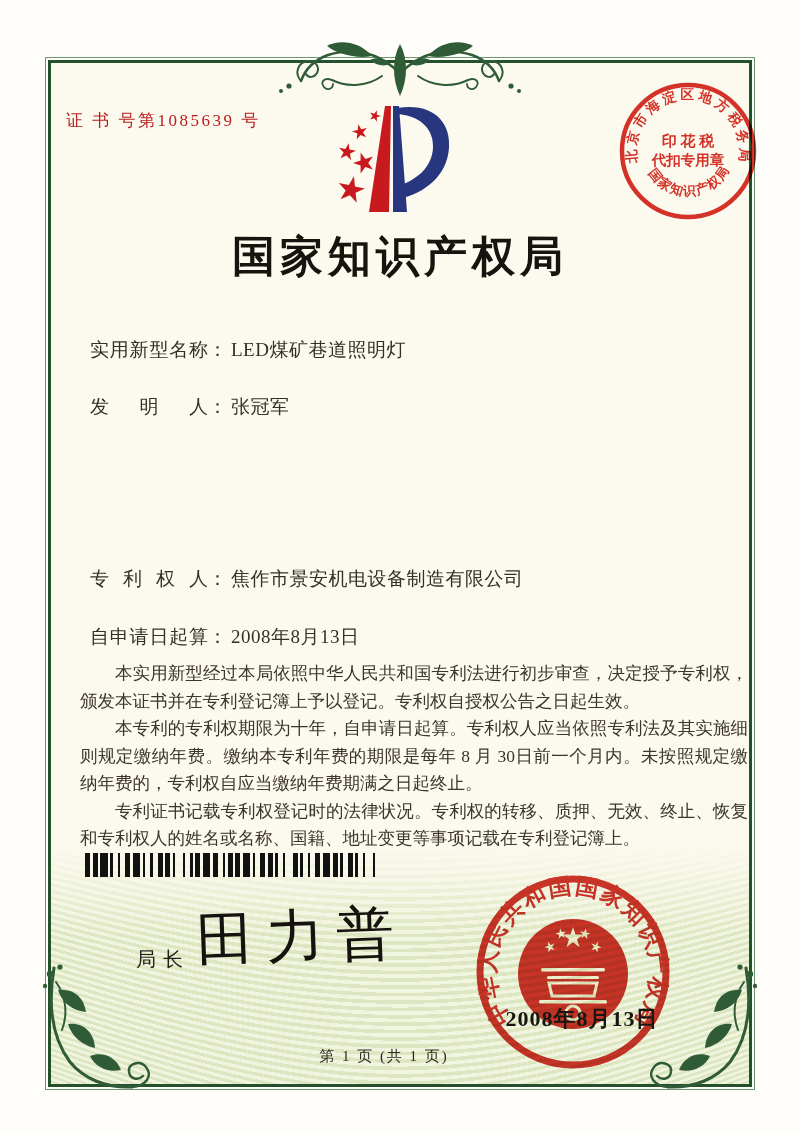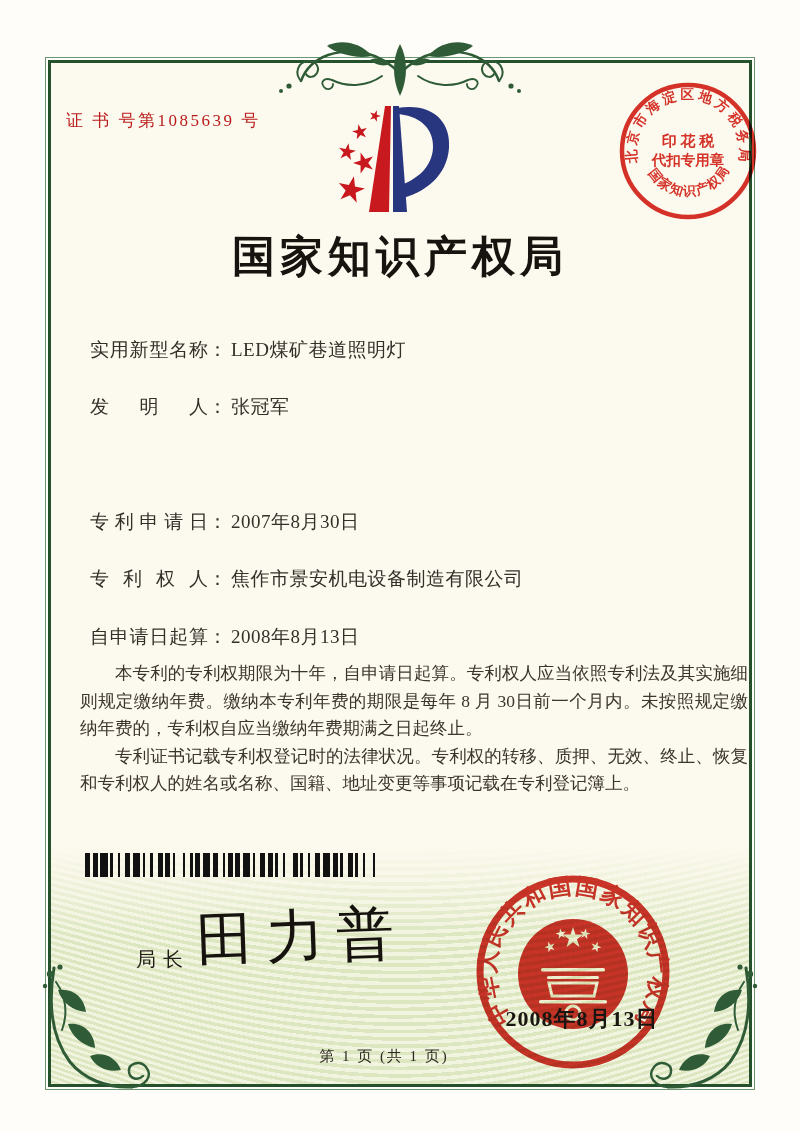--- a/index.html
+++ b/index.html
@@ -176,31 +176,29 @@
   </div>
 
   <div class="title">国家知识产权局</div>
 
   <div class="field" style="top:337px;">
     <span class="lbl">实用新型名称</span><span class="colon">：</span><span class="val">LED煤矿巷道照明灯</span>
   </div>
   <div class="field" style="top:394px;">
     <span class="lbl">发明人</span><span class="colon">：</span><span class="val">张冠军</span>
   </div>
-  <div class="field" style="top:509px;">
-    <span class="lbl">专利申请日</span><span class="colon">：</span><span class="val">2007年8月30日</span>
-  </div>
   <div class="field" style="top:566px;">
     <span class="lbl">专利权人</span><span class="colon">：</span><span class="val">焦作市景安机电设备制造有限公司</span>
   </div>
   <div class="field" style="top:624px;">
     <span class="lbl">自申请日起算</span><span class="colon">：</span><span class="val">2008年8月13日</span>
   </div>
 
   <div class="body-text">
+    <p>本实用新型经过本局依照中华人民共和国专利法进行初步审查，决定授予专利权，颁发本证书并在专利登记簿上予以登记。专利权自授权公告之日起生效。</p>
     <p>本专利的专利权期限为十年，自申请日起算。专利权人应当依照专利法及其实施细则规定缴纳年费。缴纳本专利年费的期限是每年 8 月 30日前一个月内。未按照规定缴纳年费的，专利权自应当缴纳年费期满之日起终止。</p>
     <p>专利证书记载专利权登记时的法律状况。专利权的转移、质押、无效、终止、恢复和专利权人的姓名或名称、国籍、地址变更等事项记载在专利登记簿上。</p>
   </div>
 
   <div class="barcode"><i class="b" style="width: 5px;"></i><i style="width: 2.5px;"></i><i class="b" style="width: 5px;"></i><i style="width: 2.5px;"></i><i class="b" style="width: 7.5px;"></i><i style="width: 2.5px;"></i><i class="b" style="width: 2.5px;"></i><i style="width: 5px;"></i><i class="b" style="width: 2.5px;"></i><i style="width: 5px;"></i><i class="b" style="width: 5px;"></i><i style="width: 2.5px;"></i><i class="b" style="width: 7.5px;"></i><i style="width: 2.5px;"></i><i class="b" style="width: 2.5px;"></i><i style="width: 5px;"></i><i class="b" style="width: 2.5px;"></i><i style="width: 5px;"></i><i class="b" style="width: 5px;"></i><i style="width: 2.5px;"></i><i class="b" style="width: 5px;"></i><i style="width: 2.5px;"></i><i class="b" style="width: 2.5px;"></i><i style="width: 7.5px;"></i><i class="b" style="width: 2.5px;"></i><i style="width: 5px;"></i><i class="b" style="width: 2.5px;"></i><i style="width: 2.5px;"></i><i class="b" style="width: 5px;"></i><i style="width: 2.5px;"></i><i class="b" style="width: 7.5px;"></i><i style="width: 2.5px;"></i><i class="b" style="width: 5px;"></i><i style="width: 5px;"></i><i class="b" style="width: 2.5px;"></i><i style="width: 2.5px;"></i><i class="b" style="width: 5px;"></i><i style="width: 2.5px;"></i><i class="b" style="width: 5px;"></i><i style="width: 2.5px;"></i><i class="b" style="width: 7.5px;"></i><i style="width: 2.5px;"></i><i class="b" style="width: 2.5px;"></i><i style="width: 5px;"></i><i class="b" style="width: 5px;"></i><i style="width: 2.5px;"></i><i class="b" style="width: 5px;"></i><i style="width: 2.5px;"></i><i class="b" style="width: 2.5px;"></i><i style="width: 5px;"></i><i class="b" style="width: 2.5px;"></i><i style="width: 7.5px;"></i><i class="b" style="width: 5px;"></i><i style="width: 2.5px;"></i><i class="b" style="width: 2.5px;"></i><i style="width: 5px;"></i><i class="b" style="width: 2.5px;"></i><i style="width: 5px;"></i><i class="b" style="width: 5px;"></i><i style="width: 2.5px;"></i><i class="b" style="width: 7.5px;"></i><i style="width: 2.5px;"></i><i class="b" style="width: 5px;"></i><i style="width: 2.5px;"></i><i class="b" style="width: 2.5px;"></i><i style="width: 5px;"></i><i class="b" style="width: 5px;"></i><i style="width: 2.5px;"></i><i class="b" style="width: 2.5px;"></i><i style="width: 5px;"></i><i class="b" style="width: 2.5px;"></i><i style="width: 7.5px;"></i><i class="b" style="width: 2.5px;"></i><i style="width: 5px;"></i></div>
 
   <div class="director">局长</div>
   <div class="signature">田力普</div>
 
   <div class="sipo-seal">

